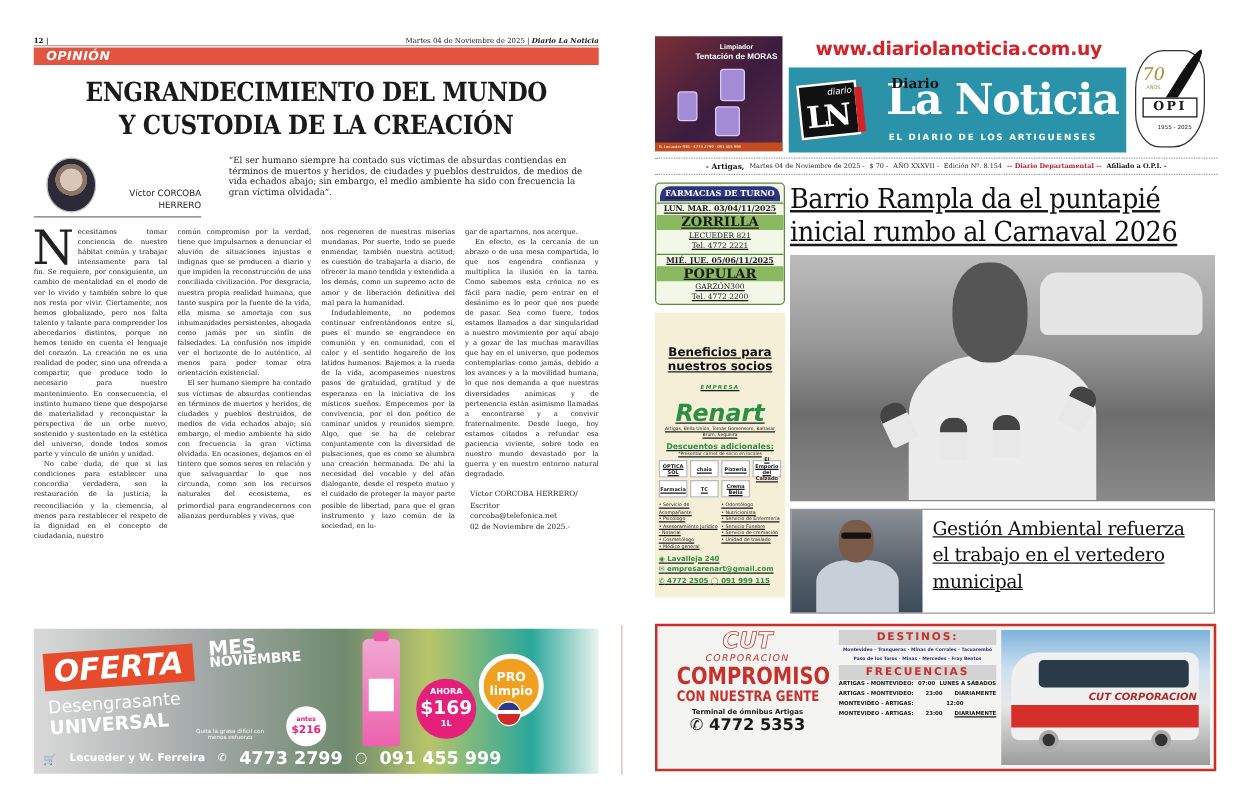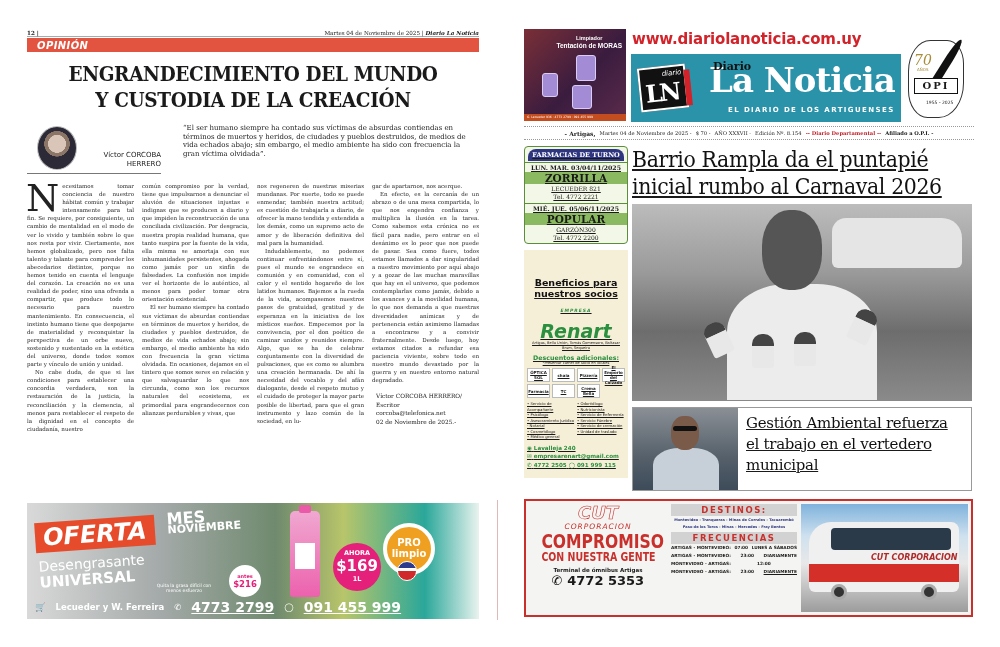--- a/index.html
+++ b/index.html
@@ -36,39 +36,39 @@
   .antes { position: absolute; left: 202px; top: 62px; width: 32px; height: 32px; border-radius: 50%; background: #fff; color: #e5207b; text-align: center; font-family: "DejaVu Sans", sans-serif; font-weight: bold; font-size: 5px; padding-top: 7px; line-height: 8px; }
   .antes .p { font-size: 8.5px; }
   .bottle { position: absolute; left: 263px; top: 8px; width: 30px; height: 86px; background: linear-gradient(#f0a8d1, #ec61ad); border-radius: 5px 5px 3px 3px; }
   .bottle::before { content: ""; position: absolute; left: 9px; top: -6px; width: 12px; height: 8px; background: #ea5aa9; border-radius: 2px; }
   .bottle::after { content: ""; position: absolute; left: 5px; top: 32px; width: 20px; height: 26px; background: #fff; }
   .ahora { position: absolute; left: 306px; top: 40px; width: 48px; height: 48px; border-radius: 50%; background: #e5207b; color: #fff; text-align: center; font-family: "DejaVu Sans", sans-serif; font-weight: bold; font-size: 6.5px; padding-top: 6px; line-height: 9px; }
   .ahora .p { font-size: 15px; line-height: 17px; }
   .prolimpio { position: absolute; left: 356px; top: 20px; width: 52px; height: 52px; border-radius: 50%; background: #f0a020; border: 4px solid #fff; color: #fff; font-family: "DejaVu Sans", sans-serif; font-weight: bold; font-size: 10px; line-height: 11px; text-align: center; padding-top: 10px; }
   .flag { position: absolute; left: 370px; top: 58px; width: 20px; height: 20px; border-radius: 50%; background: linear-gradient(#2b3a8c 0 33%, #fff 33% 50%, #d02a2a 50% 100%); border: 1.5px solid #fff; }
   .ad-bottom { position: absolute; left: 8px; bottom: 4px; color: #fff; font-family: "DejaVu Sans", sans-serif; font-weight: bold; font-size: 8.5px; display: flex; gap: 10px; align-items: center; white-space: nowrap; }
-  .ad-bottom .big { font-size: 14px; text-decoration: underline; }
+  .ad-bottom .big { font-size: 14px; }
 
   
   .rp { position: absolute; left: 524px; top: 29px; width: 450px; height: 590px; }
   .masthead { position: relative; height: 96px; }
   .mh-ad { position: absolute; left: 0; top: 0; width: 102px; height: 92px; background: linear-gradient(135deg, #7a2f37, #3a1c3f 55%, #5b2b4b); overflow: hidden; }
   .mh-ad .t { position: absolute; top: 6px; right: 4px; color: #fff; font-family: Liberation Sans, sans-serif; font-weight: bold; font-size: 5.5px; text-align: center; line-height: 7px; }
   .mh-ad .t b { font-size: 6.5px; }
   .jug { position: absolute; background: #a48bd6; border-radius: 3px; border: 1px solid #d9cdf3; }
   .mh-ad .foot { position: absolute; bottom: 0; left: 0; right: 0; height: 7px; background: #c44d1f; color: #fff; font-size: 3px; font-family: "DejaVu Sans", sans-serif; padding-left: 3px; line-height: 7px; }
-  .url { position: absolute; left: 108px; top: 1px; width: 270px; font-family: "DejaVu Sans", sans-serif; font-weight: bold; font-size: 15px; color: #d2232a; letter-spacing: -0.2px; }
+  .url { position: absolute; left: 108px; top: 1px; width: 270px; text-align: center; font-family: "DejaVu Sans", sans-serif; font-weight: bold; font-size: 15px; color: #d2232a; letter-spacing: -0.2px; }
   .logo-box { position: absolute; left: 107px; top: 25px; width: 270px; height: 68px; background: #2a93aa; }
   .ln-badge { position: absolute; left: 8px; top: 12px; width: 48px; height: 44px; background: #111; border: 2px solid #fff; transform: rotate(-6deg); }
   .ln-badge::before { content: ""; position: absolute; right: -6px; top: 4px; width: 6px; height: 36px; background: #d2232a; }
   .ln-badge .sm { position: absolute; right: 2px; top: 2px; color: #fff; font-size: 7px; font-style: italic; font-family: "DejaVu Sans", sans-serif; }
   .ln-badge .ln { position: absolute; left: 4px; top: 12px; color: #fff; font-family: "DejaVu Serif", serif; font-weight: bold; font-size: 24px; line-height: 26px; letter-spacing: -3px; }
   .diario-sm { position: absolute; left: 82px; top: 6px; color: #111; font-weight: bold; font-size: 11px; font-family: "DejaVu Serif", serif; }
   .lanoticia { position: absolute; left: 78px; top: 6px; color: #fff; font-family: "DejaVu Serif", serif; font-weight: bold; font-size: 34px; letter-spacing: -1px; }
-  .tagline { position: absolute; left: 80px; top: 52px; color: #fff; font-family: "DejaVu Sans", sans-serif; font-weight: bold; font-size: 7px; letter-spacing: 1.4px; margin-left: 17px; }
+  .tagline { position: absolute; left: 80px; top: 52px; color: #fff; font-family: "DejaVu Sans", sans-serif; font-weight: bold; font-size: 7px; letter-spacing: 1.4px; }
   .opi { position: absolute; left: 380px; top: 5px; width: 68px; height: 88px; }
   .opi .map { position: absolute; left: 4px; top: 6px; width: 56px; height: 78px; border: 1.5px solid #333; border-radius: 40% 30% 45% 35%; background: #fff; }
   .opi .seventy { position: absolute; left: 10px; top: 18px; color: #a78c3a; font-style: italic; font-size: 14px; font-family: "DejaVu Serif", serif; }
   .opi .anos { position: absolute; left: 13px; top: 33px; color: #a78c3a; font-size: 4px; font-family: "DejaVu Sans", sans-serif; }
   .opi .box { position: absolute; left: 10px; top: 44px; width: 44px; height: 16px; border: 1.5px solid #111; font-weight: bold; font-size: 10px; text-align: center; line-height: 13px; background: #fff; letter-spacing: 2px; }
   .opi .yrs { position: absolute; left: 22px; top: 66px; font-size: 4.5px; font-family: "DejaVu Sans", sans-serif; }
   .opi .quill { position: absolute; left: 40px; top: 2px; width: 8px; height: 50px; background: #111; transform: rotate(32deg); border-radius: 50% 50% 0 0; }
   .dateline { height: 14px; border-top: 1px dotted #999; border-bottom: 1px dotted #999; font-size: 5.2px; display: flex; justify-content: center; align-items: center; gap: 4px; white-space: nowrap; margin-top: 1px; }
   .dateline b.city { font-size: 6px; }
   .dateline .red { color: #c0202a; font-weight: bold; }

